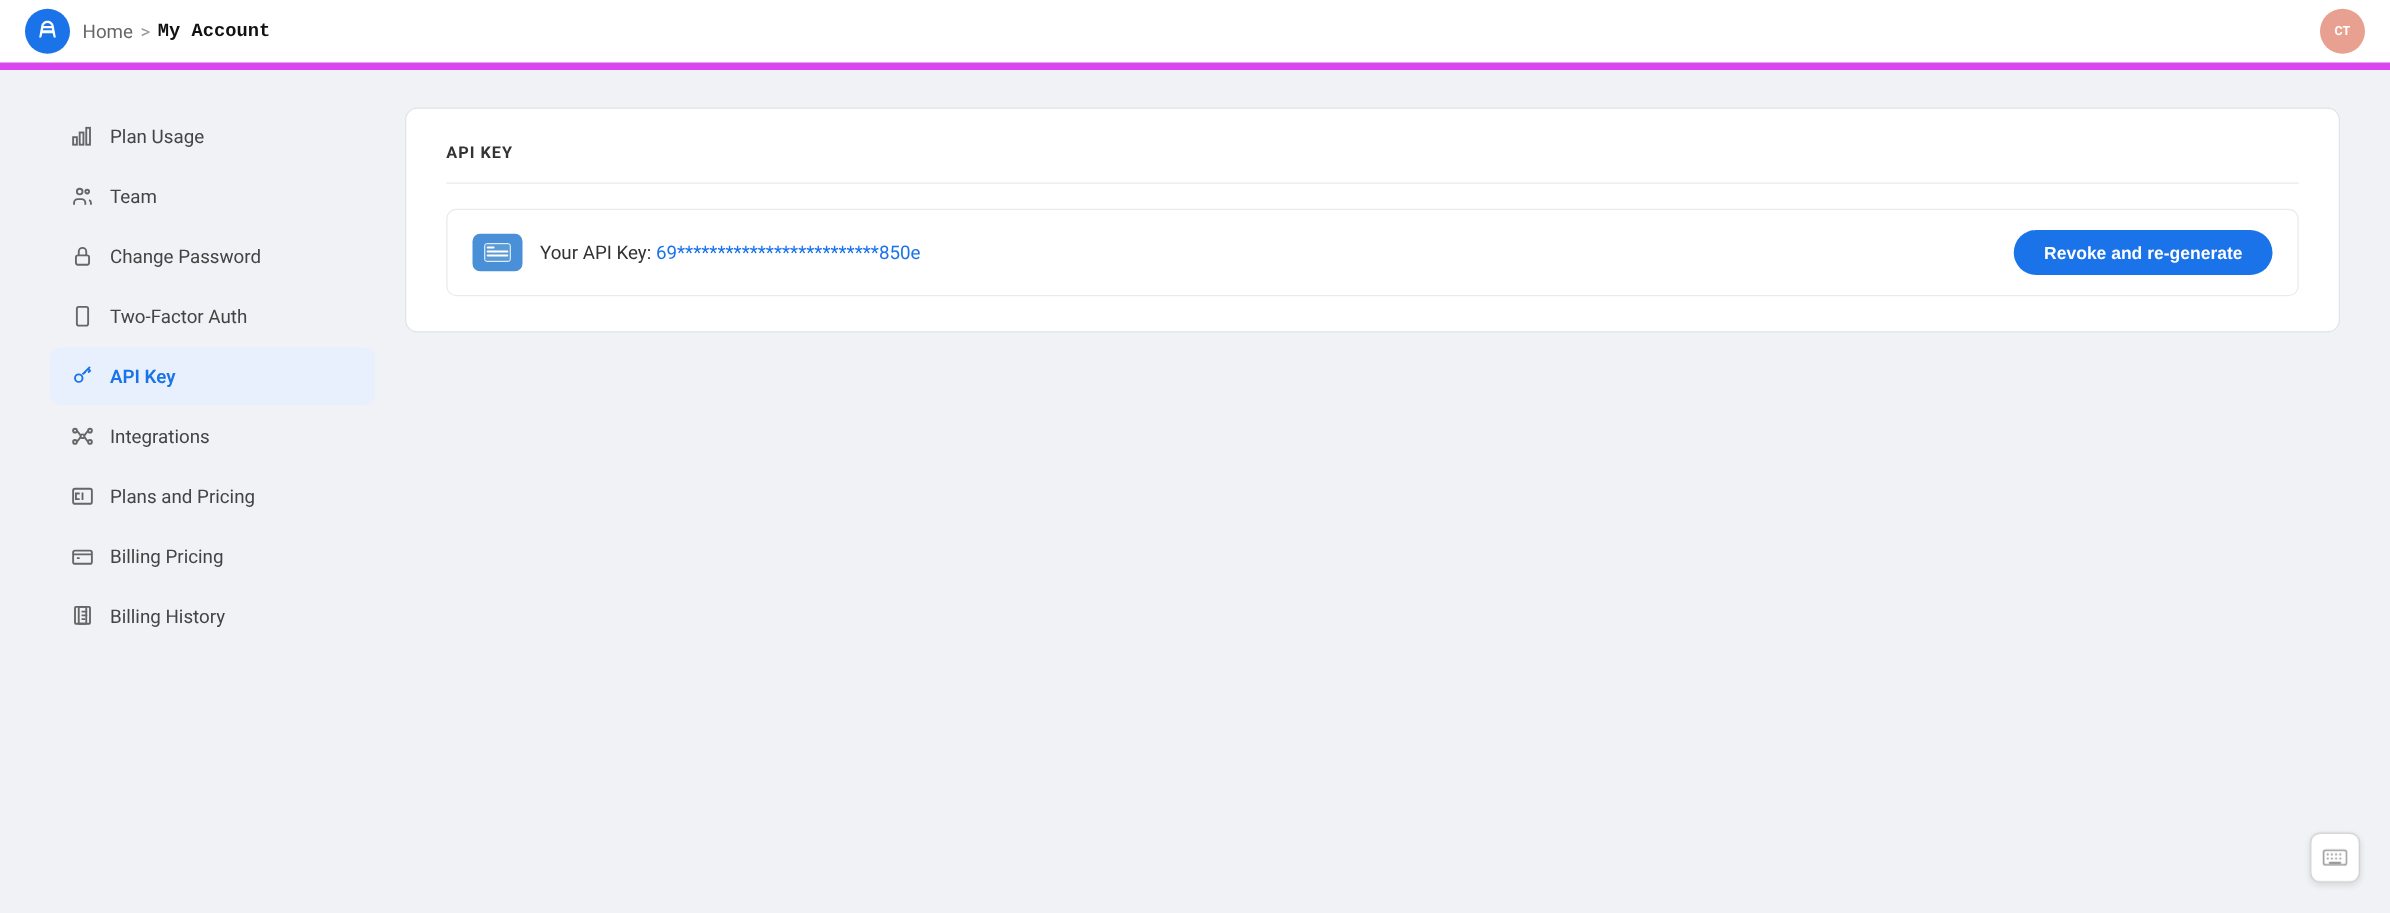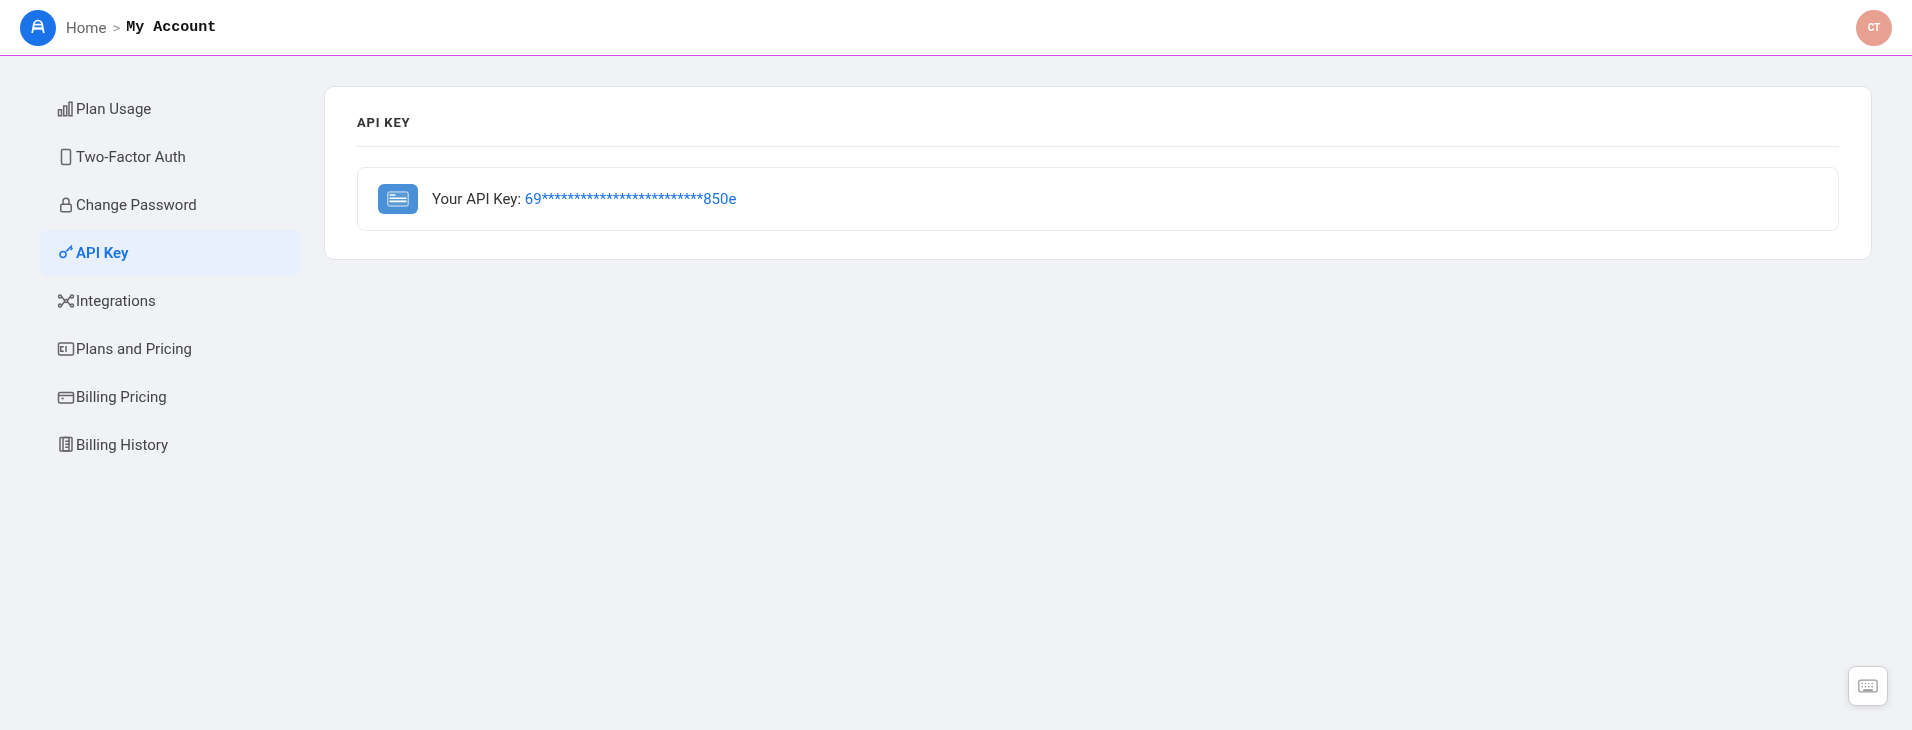--- a/index.html
+++ b/index.html
@@ -6,21 +6,21 @@
     body { font-family: -apple-system, BlinkMacSystemFont, 'Segoe UI', Roboto, sans-serif; background: #f0f2f5; min-height: 730px; }
 
     
     .topnav {
       background: #fff;
       height: 56px;
       display: flex;
       align-items: center;
       justify-content: space-between;
       padding: 0 20px;
-      border-bottom: 1px solid #d946ef;
+      border-bottom: 6px solid #d946ef;
     }
     .topnav-left {
       display: flex;
       align-items: center;
       gap: 10px;
     }
     .logo {
       width: 36px; height: 36px;
       background: #1a73e8;
       border-radius: 50%;
@@ -51,21 +51,21 @@
     }
 
     
     .sidebar {
       width: 260px;
       flex-shrink: 0;
     }
     .sidebar-item {
       display: flex;
       align-items: center;
-      gap: 0;
+      gap: 12px;
       padding: 13px 16px;
       border-radius: 8px;
       cursor: pointer;
       color: #444;
       font-size: 15px;
       margin-bottom: 2px;
       transition: background 0.15s;
     }
     .sidebar-item.active {
       background: #e8f0fe;
@@ -183,40 +183,51 @@
       <span class="icon">
         <svg width="18" height="18" viewBox="0 0 24 24" fill="none" stroke="currentColor" stroke-width="2">
           <rect x="2" y="13" width="4" height="8"></rect>
             <rect x="9" y="8" width="4" height="13"></rect>
             <rect x="16" y="3" width="4" height="18"></rect>
         </svg>
       </span>
       <span>Plan Usage</span>
     </div>
 
-
+    <div class="sidebar-item">
+      <span class="icon">
+        <svg width="18" height="18" viewBox="0 0 24 24" fill="none" stroke="currentColor" stroke-width="2">
+          <circle cx="9" cy="7" r="3"></circle>
+            <path d="M3 21v-2a4 4 0 014-4h4a4 4 0 014 4v2"></path>
+          <circle cx="17" cy="7" r="2"></circle>
+            <path d="M21 21v-2a3 3 0 00-2-2.8"></path>
+        </svg>
+      </span>
+      <span>Team</span>
+    </div>
+
+
+    <div class="sidebar-item">
+      <span class="icon">
+        <svg width="18" height="18" viewBox="0 0 24 24" fill="none" stroke="currentColor" stroke-width="2">
+          <rect x="5" y="11" width="14" height="10" rx="2"></rect>
+            <path d="M8 11V7a4 4 0 018 0v4"></path>
+        </svg>
+      </span>
+      <span>Change Password</span>
+    </div>
 
     <div class="sidebar-item">
       <span class="icon">
         <svg width="18" height="18" viewBox="0 0 24 24" fill="none" stroke="currentColor" stroke-width="2">
           <rect x="6" y="2" width="12" height="20" rx="2"></rect>
           <line x1="12" y1="18" x2="12" y2="18"></line>
         </svg>
       </span>
       <span>Two-Factor Auth</span>
-    </div>
-
-    <div class="sidebar-item">
-      <span class="icon">
-        <svg width="18" height="18" viewBox="0 0 24 24" fill="none" stroke="currentColor" stroke-width="2">
-          <rect x="5" y="11" width="14" height="10" rx="2"></rect>
-            <path d="M8 11V7a4 4 0 018 0v4"></path>
-        </svg>
-      </span>
-      <span>Change Password</span>
     </div>
 
     <div class="sidebar-item active">
       <span class="icon">
         <svg width="18" height="18" viewBox="0 0 24 24" fill="none" stroke="#1a73e8" stroke-width="2">
           <circle cx="8" cy="14" r="4"></circle>
             <path d="M12 10l8-8"></path>
             <path d="M18 4l2 2-2 2"></path>
             <path d="M14 8l1 1"></path>
         </svg>
@@ -290,20 +301,21 @@
               <rect x="3" y="4" width="8" height="2" fill="white" rx="1"></rect>
               <rect x="3" y="8" width="22" height="2" fill="white" rx="1"></rect>
               <rect x="3" y="12" width="22" height="2" fill="white" rx="1"></rect>
             </svg>
           </div>
           <div class="api-key-text">
             <span>Your API Key:</span>
             <span class="api-key-value">69*************************850e</span>
           </div>
         </div>
+        <button class="revoke-btn">Revoke and re-generate</button>
       </div>
     </div>
   </main>
 
 </div>
 
 <div class="keyboard-icon-btn">
   <svg width="20" height="14" viewBox="0 0 24 16" fill="none" stroke="#999" stroke-width="1.5">
     <rect x="1" y="1" width="22" height="14" rx="2"></rect>
     <line x1="5" y1="5" x2="5" y2="5" stroke="#999" stroke-width="2" stroke-linecap="round"></line>

